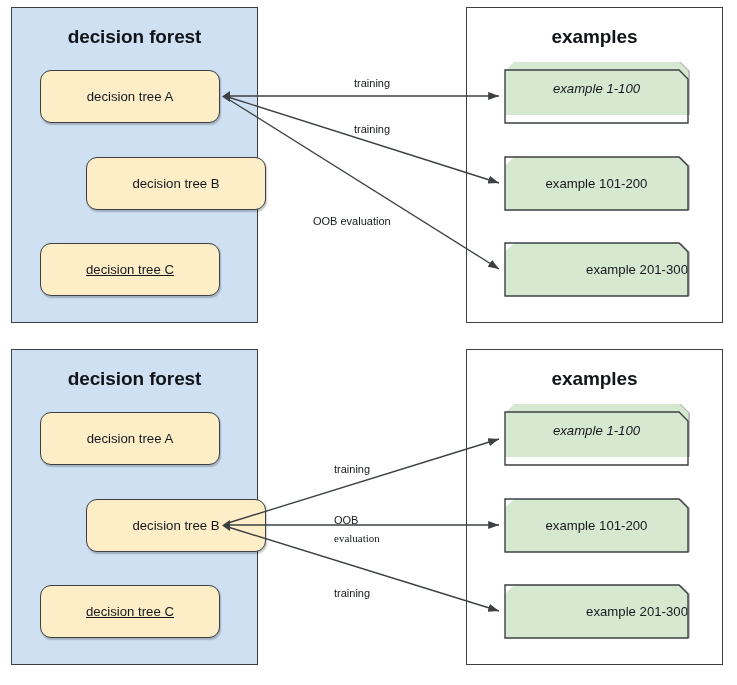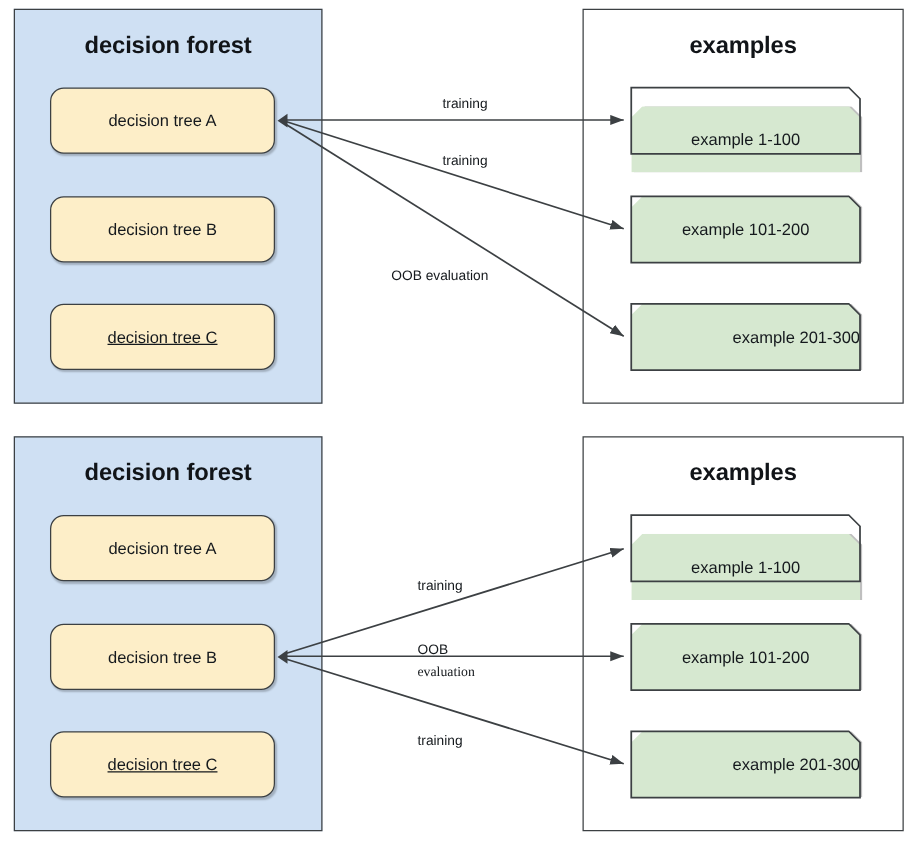--- a/index.html
+++ b/index.html
@@ -67,21 +67,21 @@
     border-radius: 11px;
     box-sizing: border-box;
     display: flex;
     align-items: center;
     justify-content: center;
     font-size: 13.2px;
     color: #15191d;
     box-shadow: 1px 1.5px 1.5px rgba(0,0,0,0.22);
   }
   .tree-a { top: 70px; }
-  .tree-b { top: 157px; }
+  .tree-b { top: 157px; margin-left: 46px; }
   .tree-c { top: 243px; text-decoration: underline; }
 
   
   .example-box {
     position: absolute;
     left: 505px;
     width: 183px;
     height: 53px;
     box-sizing: border-box;
     display: flex;
@@ -98,21 +98,21 @@
     position: absolute;
     left: 507px;
     width: 183px;
     height: 53px;
     background: rgba(0,0,0,0.25);
     top: 0;
     -webkit-clip-path: polygon(9px 0, calc(100% - 9px) 0, 100% 9px, 100% 100%, 0 100%, 0 9px);
     clip-path: polygon(9px 0, calc(100% - 9px) 0, 100% 9px, 100% 100%, 0 100%, 0 9px);
     z-index: 0;
   }
-  .ex-1 { top: 85px; }
+  .ex-1 { top: 62px; font-style: italic; }
   .ex-2 { top: 157px; }
   .ex-3 { top: 243px; justify-content: flex-end; }
 
   
   .connectors {
     position: absolute;
     left: 0; top: 0;
     width: 737px;
     height: 343px;
     pointer-events: none;

